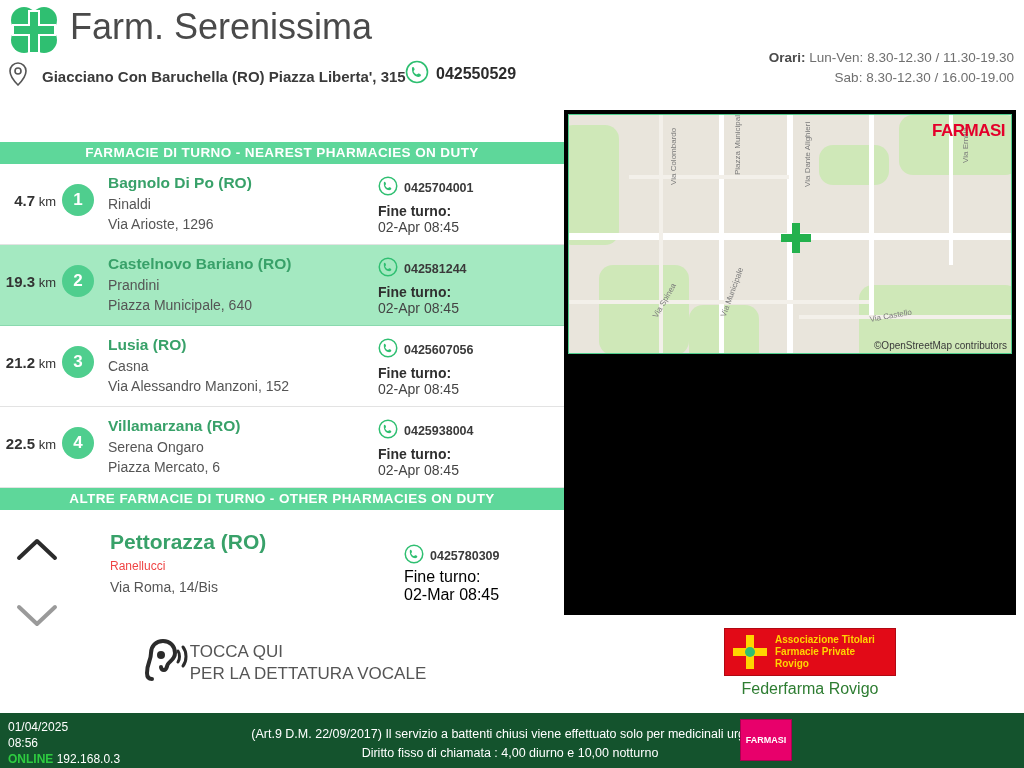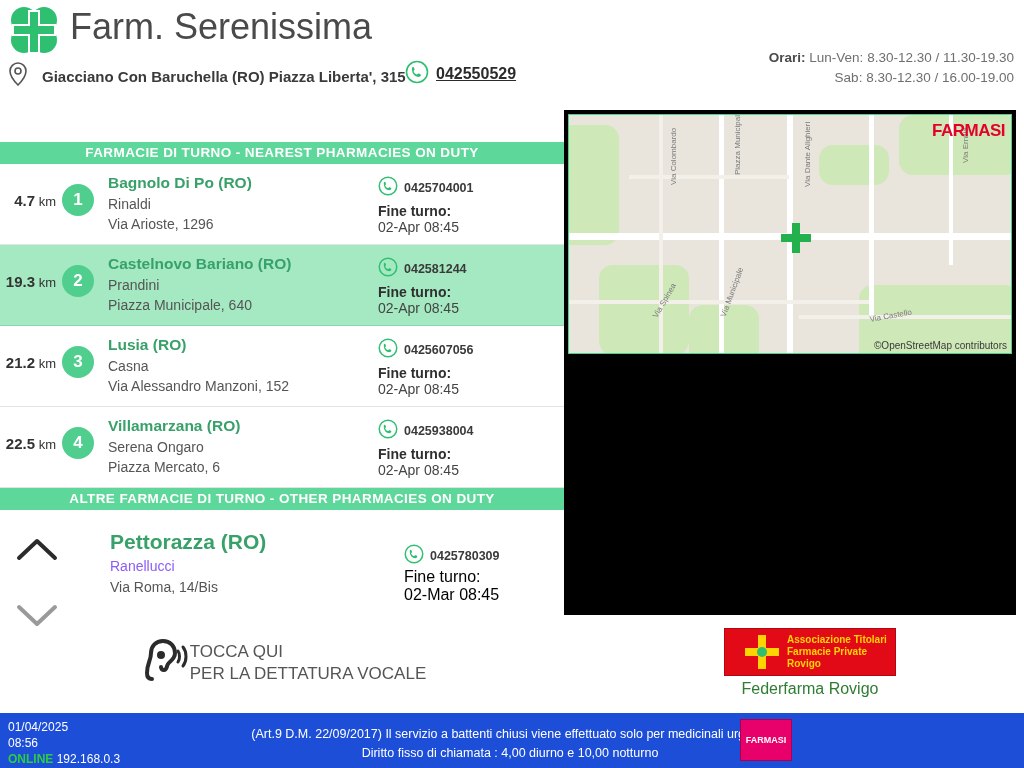--- a/index.html
+++ b/index.html
@@ -23,21 +23,21 @@
   }
   .addr-row {
     position: absolute; left: 8px; top: 62px;
     display: flex; align-items: center; gap: 14px;
   }
   .addr-text { font-size: 15px; color: #3a3a3a; font-weight: bold; }
   .phone-row {
     position: absolute; left: 405px; top: 60px;
     display: flex; align-items: center; gap: 7px;
   }
-  .phone-text { font-size: 16px; color: #2b2b2b; font-weight: bold; text-decoration: underline; }
+  .phone-text { font-size: 16px; color: #2b2b2b; font-weight: bold; }
   .hours {
     position: absolute; right: 10px; top: 48px; text-align: right;
     font-size: 13.5px; color: #6f6f6f; line-height: 20px;
   }
   .hours b { color: #4a4a4a; }
 
   
   .green-bar {
     background: #5ed79a;
     color: #ffffff;
@@ -129,31 +129,31 @@
     position: absolute; left: 0; top: 615px; width: 564px; height: 95px;
     display: flex; align-items: center; justify-content: center; 
   }
   .voice-text { font-size: 17px; color: #555; line-height: 22px; }
   .assoc-area {
     position: absolute; left: 600px; top: 618px; width: 420px; height: 90px;
     display: flex; flex-direction: column; align-items: center; justify-content: center;
   }
   .assoc-box {
     width: 172px; height: 48px; background: #e20a17;
-    display: flex; align-items: center; gap: 6px; padding-left: 18px;
+    display: flex; align-items: center; gap: 6px; padding-left: 6px;
     border: 1px solid #b00812;
   }
   .assoc-cross { width: 38px; height: 38px; }
   .assoc-lines { color: #ffd400; font-size: 10px; font-weight: bold; line-height: 12px; }
   .federfarma { font-size: 16px; color: #2e7d32; margin-top: 4px; }
 
   
   .bottom-bar {
     position: absolute; left: 0; bottom: 0; width: 1024px; height: 55px;
-    background: #1d4ed8; color: #fff;
+    background: #14532d; color: #fff;
   }
   .bb-left { position: absolute; left: 8px; top: 6px; font-size: 12px; line-height: 16px; }
   .bb-left .online { color: #2ecc40; font-weight: bold; }
   .bb-left .ip { color: #ffffff; font-weight: normal; }
   .bb-center {
     position: absolute; left: 130px; top: 12px; width: 760px;
     text-align: center; font-size: 12.5px; line-height: 19px;
   }
   .bb-logo {
     position: absolute; right: 232px; top: 6px; width: 52px; height: 42px;
@@ -327,21 +327,21 @@
       </svg>
     </div>
     <div class="arrow-btn arrow-down">
       <svg width="42" height="26" viewBox="0 0 42 26">
         <path d="M3 5 L21 22 L39 5" fill="none" stroke="#9a9a9a" stroke-width="4" stroke-linecap="round" stroke-linejoin="round"></path>
       </svg>
     </div>
 
     <div class="other-row">
       <div class="city" style="font-size:21px;color:#38a169;font-weight:bold;margin-bottom:2px;">Pettorazza (RO)</div>
-      <div class="name" style="font-size:14px;color:#8b5cf6;line-height:21px;">Ranellucci</div>
+      <div class="name" style="font-size:12px;color:#ef4444;line-height:21px;">Ranellucci</div>
       <div class="street" style="font-size:14px;color:#555;line-height:21px;">Via Roma, 14/Bis</div>
     </div>
 
     <div class="other-contact">
       <div class="ph" style="display:flex;align-items:center;gap:6px;">
         <span>
           <svg width="20" height="20" viewBox="0 0 24 24">
             <circle cx="12" cy="12" r="10.5" fill="none" stroke="#2fbf71" stroke-width="1.8"></circle>
             <path d="M8 7c1 0 1.6 2 1.6 2.6 0 .7-1 1-1 1.6 0 1.2 2 3.2 3.2 3.2.6 0 .9-1 1.6-1 .6 0 2.6.6 2.6 1.6 0 1.2-1.4 2-2.6 2C10.2 17 7 13.8 7 9.6 7 8.4 6.8 7 8 7z" fill="#2fbf71"></path>
           </svg>

